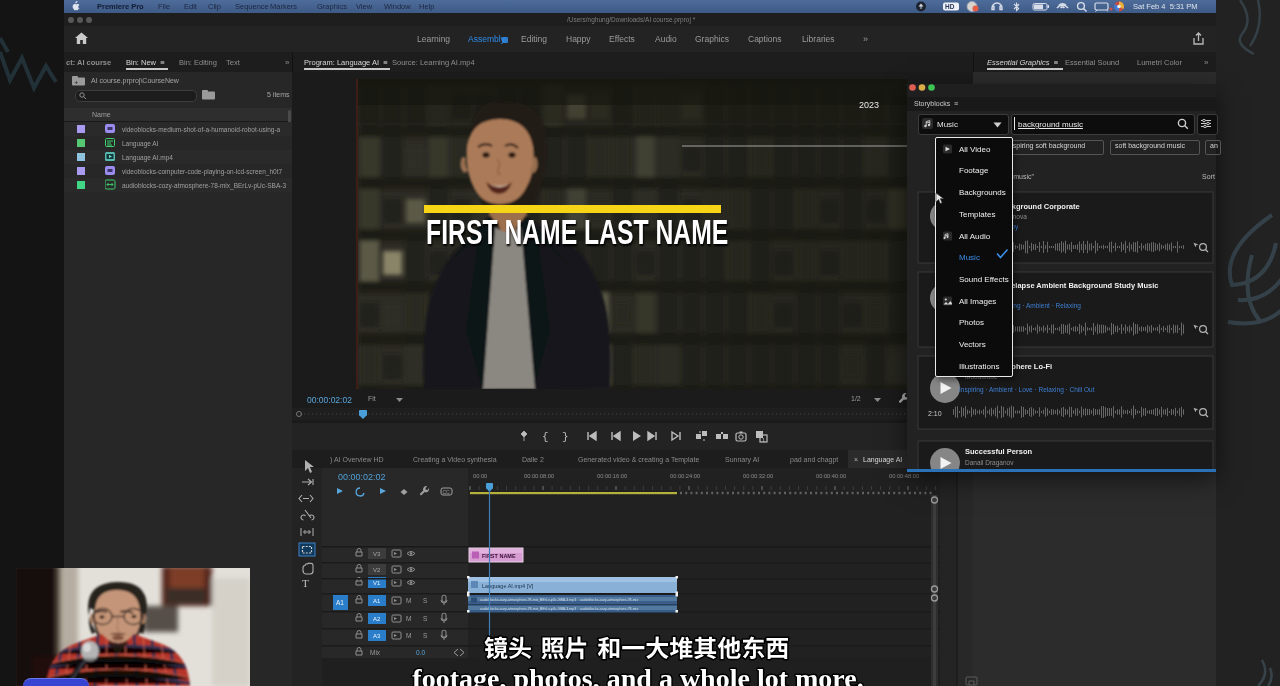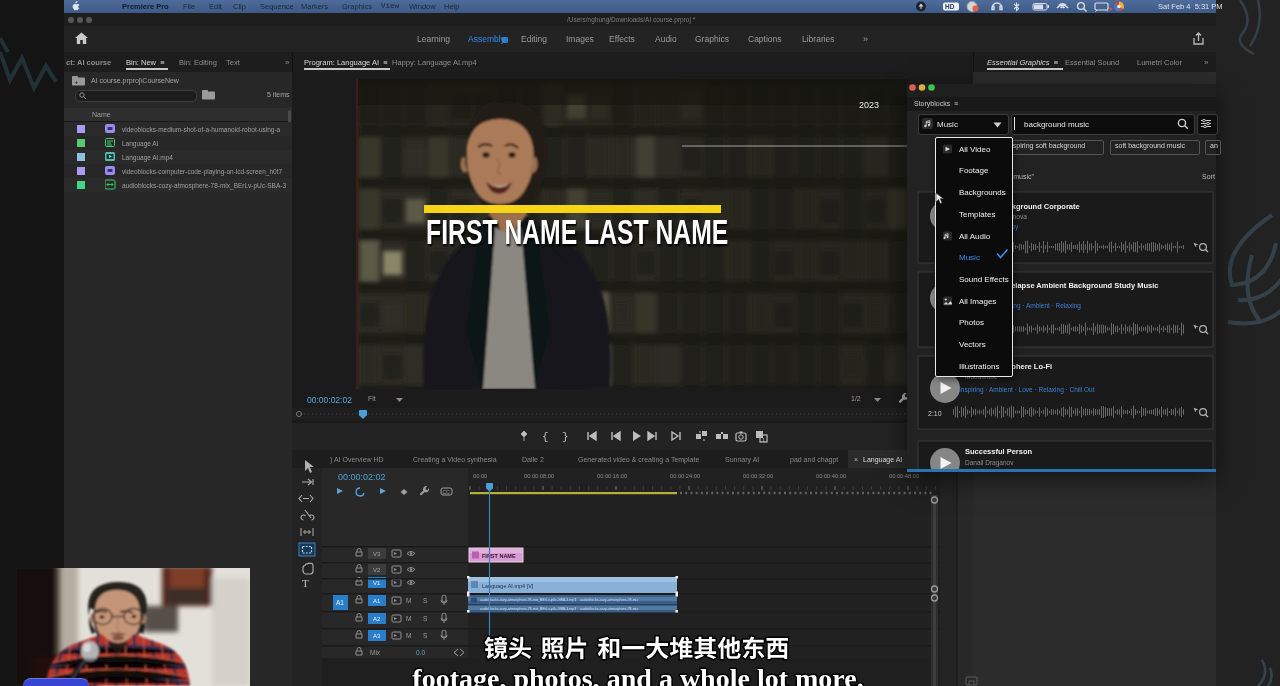--- a/index.html
+++ b/index.html
@@ -1,20 +1,20 @@
 <!DOCTYPE html>
 <html><head><meta charset="utf-8">
 <style>
   html,body{margin:0;padding:0;background:#191919;}
   #stage{position:relative;width:1280px;height:686px;overflow:hidden;background:#141414;font-family:"Liberation Sans",sans-serif;}
   .abs{position:absolute;}
   #rec{position:absolute;left:64px;top:0;width:1152px;height:686px;background:#242424;}
   
   #menubar{position:absolute;left:0;top:0;width:1152px;height:13px;background:linear-gradient(#4e6c9a,#3e5a86);color:#111c30;font-size:9px;font-weight:bold;}
-  #menubar .mi{position:absolute;top:1.5px;white-space:nowrap;font-weight:normal;color:#1b2740;font-size:7.5px;margin-left:25px;}
+  #menubar .mi{position:absolute;top:1.5px;white-space:nowrap;font-weight:normal;color:#1b2740;font-size:7.5px;}
   #titlebar{position:absolute;left:0;top:13px;width:1152px;height:13px;background:#1e1e1e;}
   .tl{position:absolute;top:17px;width:6px;height:6px;border-radius:3px;background:#585858;}
   #wsbar{position:absolute;left:0;top:26px;width:1152px;height:26px;background:#232323;color:#9b9b9b;font-size:8.5px;}
   #wsbar span{position:absolute;top:8px;white-space:nowrap;}
   #tabrow{position:absolute;left:0;top:52px;width:1152px;height:20px;background:#1d1d1d;color:#8e8e8e;font-size:7.5px;}
   #tabrow span{position:absolute;top:6px;white-space:nowrap;}
   
   #proj{position:absolute;left:0;top:72px;width:228px;height:614px;background:#272727;}
   
   #monitor{position:absolute;left:228px;top:72px;width:681px;height:378px;background:#1b1b1b;}
@@ -39,23 +39,23 @@
   <div id="rec">
     <div id="menubar">
       <svg class="abs" style="left:6px;top:1px" width="11" height="11" viewBox="0 0 11 11">
           <path d="M7.6 1.1c-.1.7-.4 1.2-.9 1.6-.5.4-1 .6-1.5.5 0-.6.3-1.2.8-1.6C6.5 1.2 7 1 7.6 1.1zM8.9 8.1c-.3.7-.7 1.3-1.2 1.8-.4.4-.7.5-1.1.3-.4-.2-.8-.2-1.2 0-.4.2-.8.1-1.1-.2C2.9 8.7 2.3 7 2.8 5.6c.3-1 1.1-1.6 2-1.6.4 0 .8.2 1.1.3.3.1.5.1.9-.1.5-.2 1-.3 1.5-.1.5.2.9.5 1.1.9-.9.6-1.2 1.3-1.1 2.1.1.7.5 1.2 1.1 1.5-.2.6-.3.9-.5 1.5z" fill="#dfe5ee" transform="translate(0,-1)"></path>
         </svg>
       <span class="mi" style="left:33px;font-weight:bold;color:#101b33;">Premiere Pro</span>
       <span class="mi" style="left:94px;">File</span>
       <span class="mi" style="left:120px;">Edit</span>
       <span class="mi" style="left:144px;">Clip</span>
       <span class="mi" style="left:171px;">Sequence</span>
-      <span class="mi" style="left:212px;">Markers</span>
+      <span class="mi" style="left:206px;">Markers</span>
       <span class="mi" style="left:253px;">Graphics</span>
-      <span class="mi" style="left:292px;font-family:Liberation Mono, monospace;">View</span>
+      <span class="mi" style="left:292px;">View</span>
       <span class="mi" style="left:320px;">Window</span>
       <span class="mi" style="left:355px;">Help</span>
       <svg class="abs" style="left:845px;top:1px" width="302" height="11" viewBox="0 0 302 11">
         <g fill="#d7dde9">
           <circle cx="12" cy="5.5" r="5" fill="#1d2430"></circle>
             <path d="M12 2.5 l2.5 3 h-2 v2.5 h-1 v-2.5 h-2z" fill="#cfd5df"></path>
           <rect x="34" y="1.5" width="16" height="8" rx="2" fill="#eef1f5"></rect>
             <text x="36" y="8" font-size="6.5" font-weight="bold" fill="#23365a" font-family="Liberation Sans">HD</text>
           <circle cx="63" cy="5.5" r="5" fill="#d8d3cf"></circle>
             <circle cx="63" cy="5.5" r="5" fill="none" stroke="#9aa4b4"></circle>
@@ -88,42 +88,42 @@
     <div id="wsbar">
       <svg class="abs" style="left:10px;top:5px" width="15" height="15" viewBox="0 0 15 15">
           <path d="M7.5 1.5 L14 7 h-1.8 v6 h-3.4 v-4 h-2.6 v4 H2.8 v-6 H1z" fill="#c9c9c9"></path>
         </svg>
       <span style="left:353px;">Learning</span>
       <span style="left:404px;color:#2f8ceb;">Assembly</span>
       <svg class="abs" style="left:438px;top:11px" width="7" height="7">
           <rect width="6" height="6" rx="1" fill="#2f8ceb" opacity=".85"></rect>
         </svg>
       <span style="left:457px;">Editing</span>
-      <span style="left:502px;">Images</span>
+      <span style="left:502px;">Happy</span>
       <span style="left:545px;">Effects</span>
       <span style="left:591px;">Audio</span>
       <span style="left:631px;">Graphics</span>
       <span style="left:684px;">Captions</span>
       <span style="left:738px;">Libraries</span>
       <span style="left:799px;font-size:9px;">»</span>
       <svg class="abs" style="left:1128px;top:6px" width="13" height="14" viewBox="0 0 13 14">
           <path d="M2 6 v6 h9 v-6 M6.5 9 V1.5 M4 3.5 l2.5 -2.5 l2.5 2.5" fill="none" stroke="#b9b9b9" stroke-width="1.3"></path>
         </svg>
     </div>
     <div id="tabrow">
       <span style="left:2px;font-weight:bold;">ct: AI course</span>
       <span style="left:62px;color:#d9d9d9;">Bin: New&nbsp; ≡</span>
       <div class="abs" style="left:62px;top:16px;width:42px;height:1.5px;background:#c8c8c8;"></div>
       <span style="left:115px;">Bin: Editing</span>
       <span style="left:162px;">Text</span>
       <span style="left:221px;font-size:8px;">»</span>
       <div class="abs" style="left:228px;top:0;width:1px;height:20px;background:#111;"></div>
       <span style="left:240px;color:#d9d9d9;">Program: Language AI&nbsp; ≡</span>
       <div class="abs" style="left:240px;top:16px;width:86px;height:1.5px;background:#c8c8c8;"></div>
-      <span style="left:328px;">Happy: Language AI.mp4</span>
+      <span style="left:328px;">Source: Learning AI.mp4</span>
       <div class="abs" style="left:909px;top:0;width:1px;height:20px;background:#111;"></div>
       <span style="left:923px;color:#d9d9d9;font-style:italic;">Essential Graphics&nbsp; ≡</span>
       <div class="abs" style="left:923px;top:16px;width:76px;height:1.5px;background:#c8c8c8;"></div>
       <span style="left:1001px;">Essential Sound</span>
       <span style="left:1073px;">Lumetri Color</span>
       <span style="left:1140px;font-size:8px;">»</span>
     </div>
     <div id="proj">
       <svg class="abs" style="left:8px;top:4px" width="13" height="10">
           <rect x="0" y="1.5" width="13" height="8" rx="1" fill="#9a9a9a"></rect>
@@ -695,21 +695,21 @@
           <path d="M4.2 8 V3.5 l3.6 -0.9 V7 M4.2 5 l3.6 -0.9" stroke="#cfcfcf" stroke-width="0.9" fill="none"></path>
           <circle cx="3.4" cy="8" r="1.2" fill="#cfcfcf"></circle>
           <circle cx="7" cy="7" r="1.2" fill="#cfcfcf"></circle>
         </svg>
       <span class="abs" style="left:30px;top:36px;font-size:8px;color:#e2e2e2;">Music</span>
       <svg class="abs" style="left:86px;top:38px" width="9" height="6">
           <path d="M0.5 0.5 h8 l-4 5z" fill="#cfcfcf"></path>
         </svg>
       <div class="abs" style="left:104px;top:30px;width:182px;height:19px;background:#0d0d0d;border:1px solid #3c3c3c;border-radius:3px;"></div>
       <div class="abs" style="left:107px;top:33px;width:1px;height:13px;background:#e8e8e8;"></div>
-      <span class="abs" style="left:117px;top:36px;font-size:8px;color:#e8e8e8;">background music</span>
+      <span class="abs" style="left:111px;top:36px;font-size:8px;color:#e8e8e8;text-decoration:underline;">background music</span>
       <svg class="abs" style="left:270px;top:34px" width="12" height="12">
           <circle cx="5" cy="5" r="3.6" fill="none" stroke="#d0d0d0" stroke-width="1.4"></circle>
           <path d="M7.8 7.8 l3 3" stroke="#d0d0d0" stroke-width="1.4"></path>
         </svg>
       <div class="abs" style="left:290px;top:30px;width:19px;height:19px;background:#0d0d0d;border:1px solid #3c3c3c;border-radius:3px;"></div>
       <svg class="abs" style="left:294px;top:35px" width="11" height="9">
           <path d="M0 1.5 h10 M0 4.5 h10 M0 7.5 h10" stroke="#cfcfcf" stroke-width="1"></path>
           <circle cx="3" cy="1.5" r="1.3" fill="#0d0d0d" stroke="#cfcfcf"></circle>
           <circle cx="7" cy="4.5" r="1.3" fill="#0d0d0d" stroke="#cfcfcf"></circle>
           <circle cx="4" cy="7.5" r="1.3" fill="#0d0d0d" stroke="#cfcfcf"></circle>

